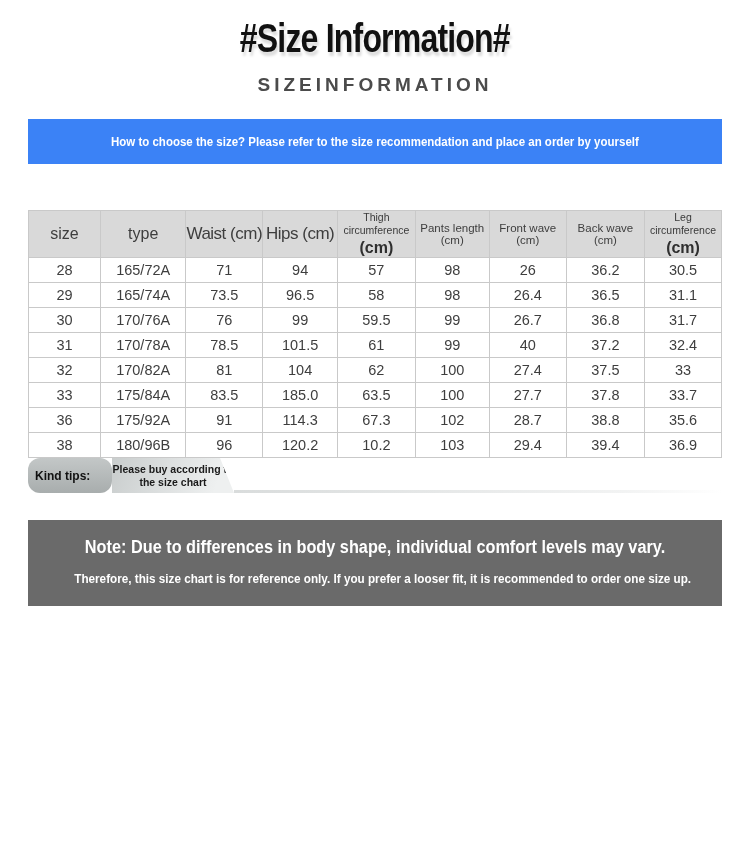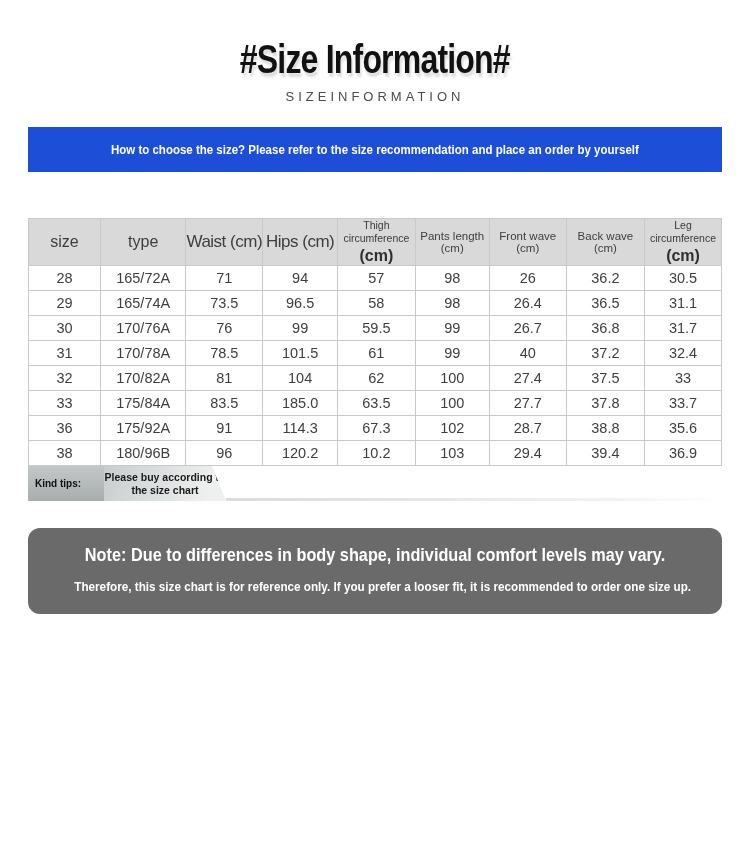--- a/index.html
+++ b/index.html
@@ -5,45 +5,45 @@
   * { margin: 0; padding: 0; box-sizing: border-box; }
   html, body { width: 750px; background: #ffffff; }
   body {
     height: 860px;
     font-family: "Liberation Sans", sans-serif;
     overflow: hidden;
   }
   .page { width: 750px; height: 860px; position: relative; }
 
   
-  .title-wrap { text-align: center; padding-top: 37px; }
+  .title-wrap { text-align: center; padding-top: 16px; }
   .main-title {
     display: inline-block;
     font-size: 40px;
     font-weight: bold;
     color: #111111;
     letter-spacing: -1px;
     transform: scaleX(0.80);
     transform-origin: center;
     white-space: nowrap;
     text-shadow: 2px 4px 3px rgba(0,0,0,0.14);
   }
   .sub-title {
-    margin-top: 7px;
-    font-size: 13px;
+    margin-top: 13px;
+    font-size: 19px;
     color: #4b4b4b;
     letter-spacing: 4px;
-    font-weight: normal;
+    font-weight: bold;
   }
 
   
   .top-banner {
     margin: 23px 28px 0 28px;
     height: 45px;
-    background: #1d4ed8;
+    background: #3b82f6;
     color: #ffffff;
     display: flex;
     align-items: center;
     justify-content: center;
   }
   .top-banner span {
     display: inline-block;
     font-size: 12.5px;
     font-weight: bold;
     transform: scaleX(0.92);
@@ -81,29 +81,30 @@
   .h-two .l2 { font-size: 16px; font-weight: bold; color: #2f2f2f; margin-top: 2px; }
 
   
   .kind-tips {
     margin: 0 28px;
     height: 35px;
     display: flex;
     align-items: stretch;
   }
   .kind-tips .label {
-    width: 76px;
+    width: 84px;
     background: linear-gradient(180deg, #c3c7c7 0%, #a8adad 100%);
     display: flex;
     align-items: center;
     padding-left: 7px;
-    font-size: 10px;
+    font-size: 12px;
     font-weight: bold;
     color: #111111;
     white-space: nowrap;
+    border-radius: 12px;
   }
   .kind-tips .tip {
     width: 122px;
     background: linear-gradient(110deg, #c9cdcd 0%, #eef0f0 85%);
     clip-path: polygon(0 0, calc(100% - 14px) 0, 100% 100%, 0 100%);
     display: flex;
     flex-direction: column;
     align-items: center;
     justify-content: center;
     text-align: center;
@@ -119,21 +120,20 @@
     background: linear-gradient(90deg, #d9dcdc 0%, #f2f3f3 80%, #ffffff 100%);
   }
 
   
   .note-banner {
     margin: 27px 28px 0 28px;
     background: #6a6a6a;
     color: #ffffff;
     text-align: center;
     padding: 17px 12px 19px 12px;
-    border-radius: 12px;
   }
   .note-banner .note-title {
     display: inline-block;
     font-size: 17.5px;
     font-weight: bold;
     transform: scaleX(0.93);
     white-space: nowrap;
   }
   .note-banner .note-body {
     margin-top: 11px;

